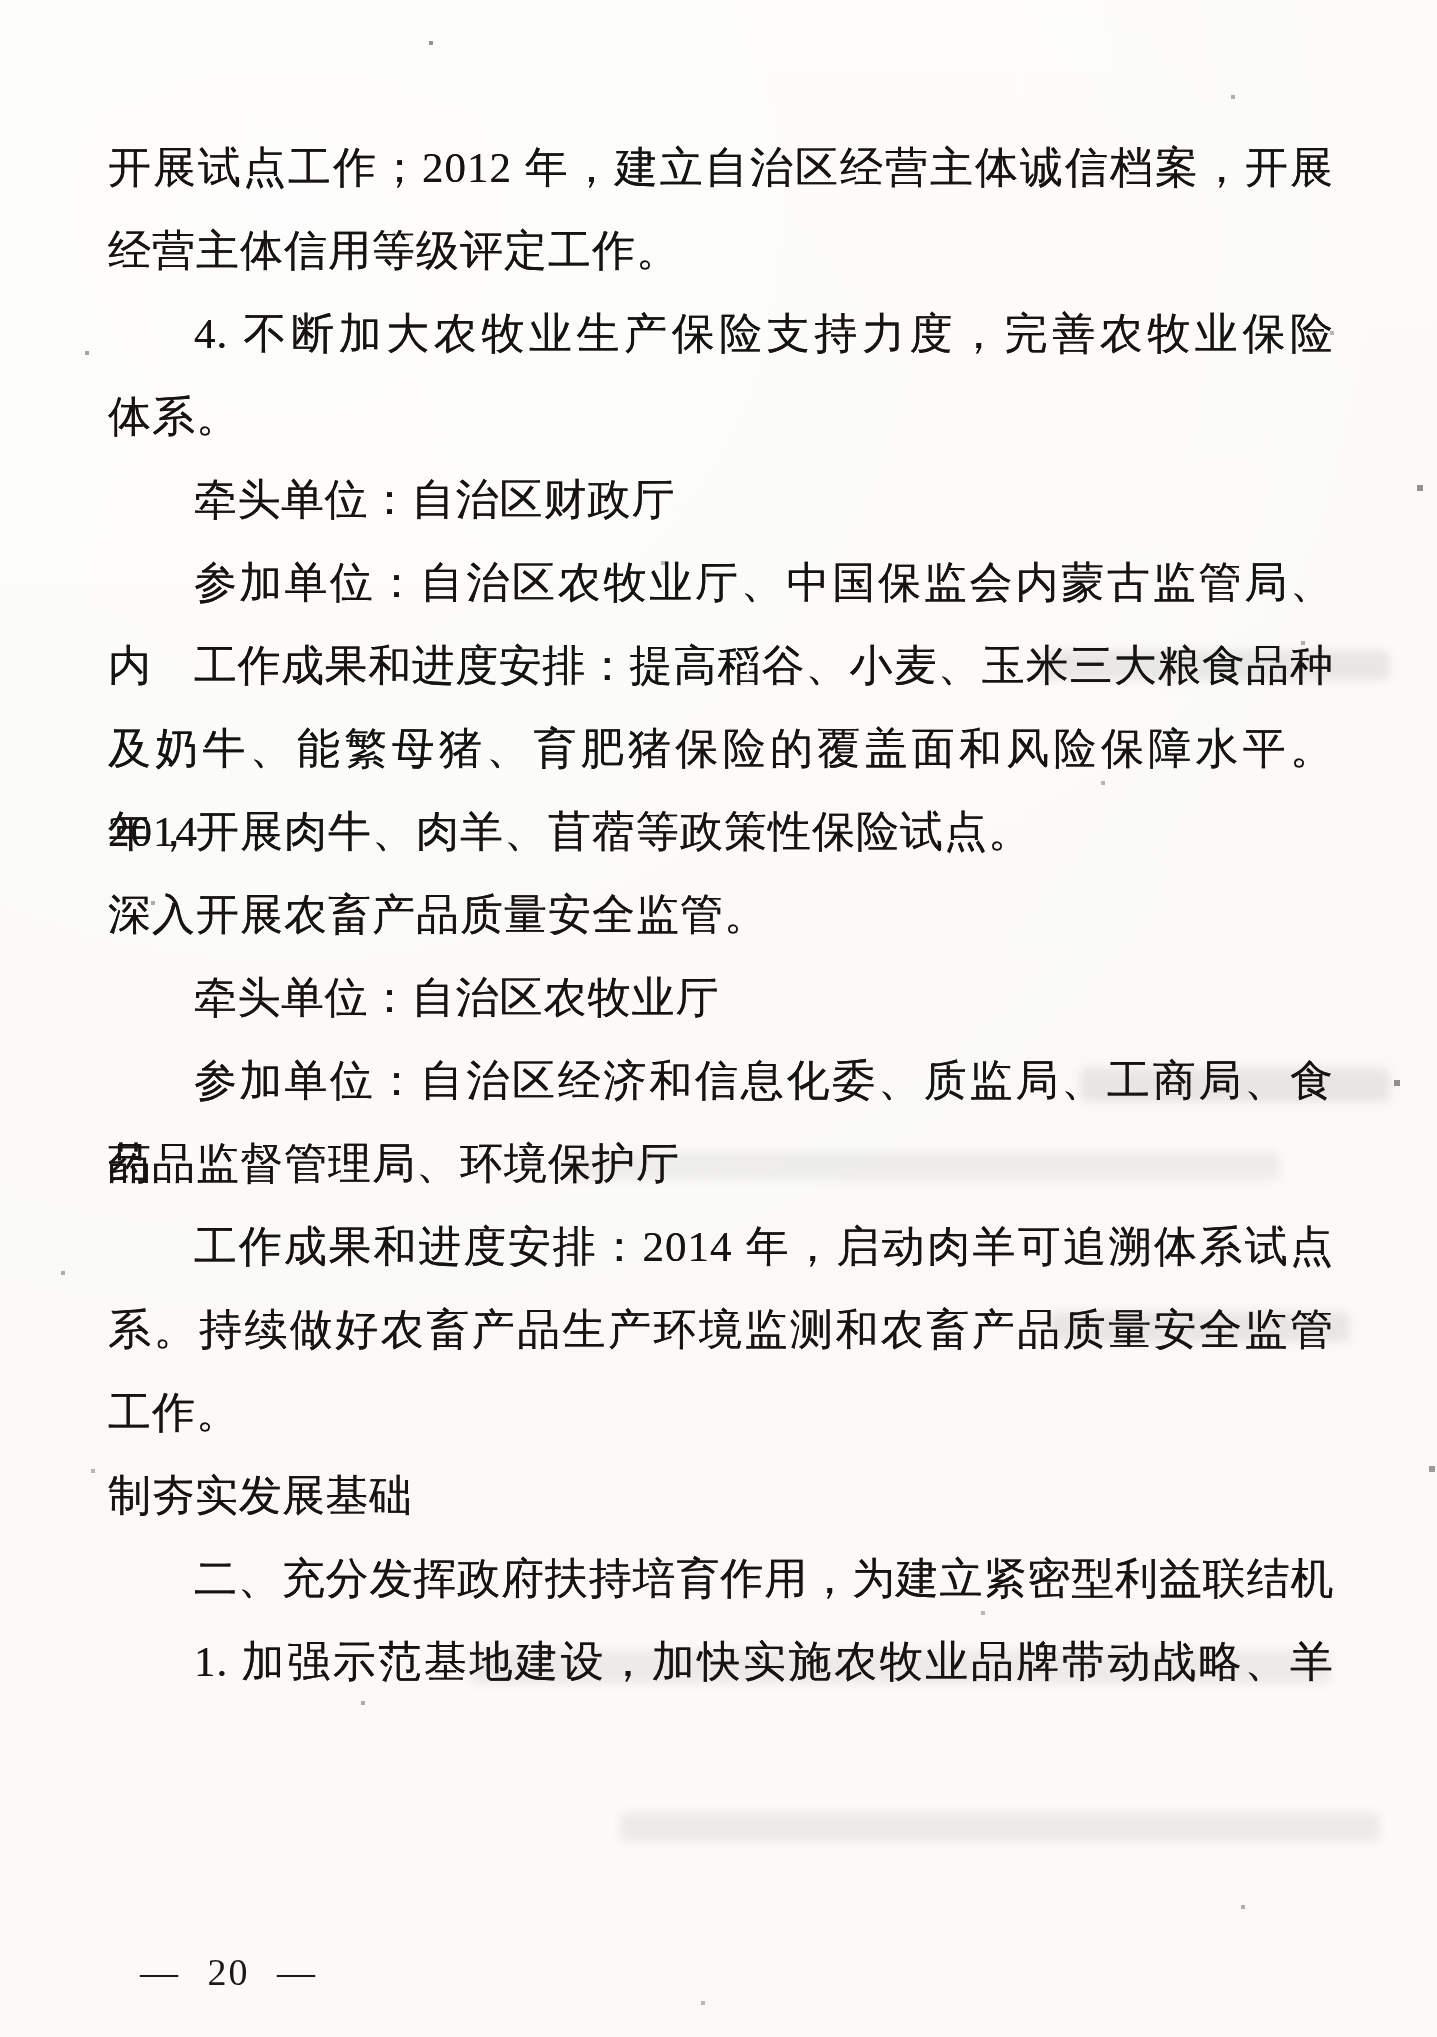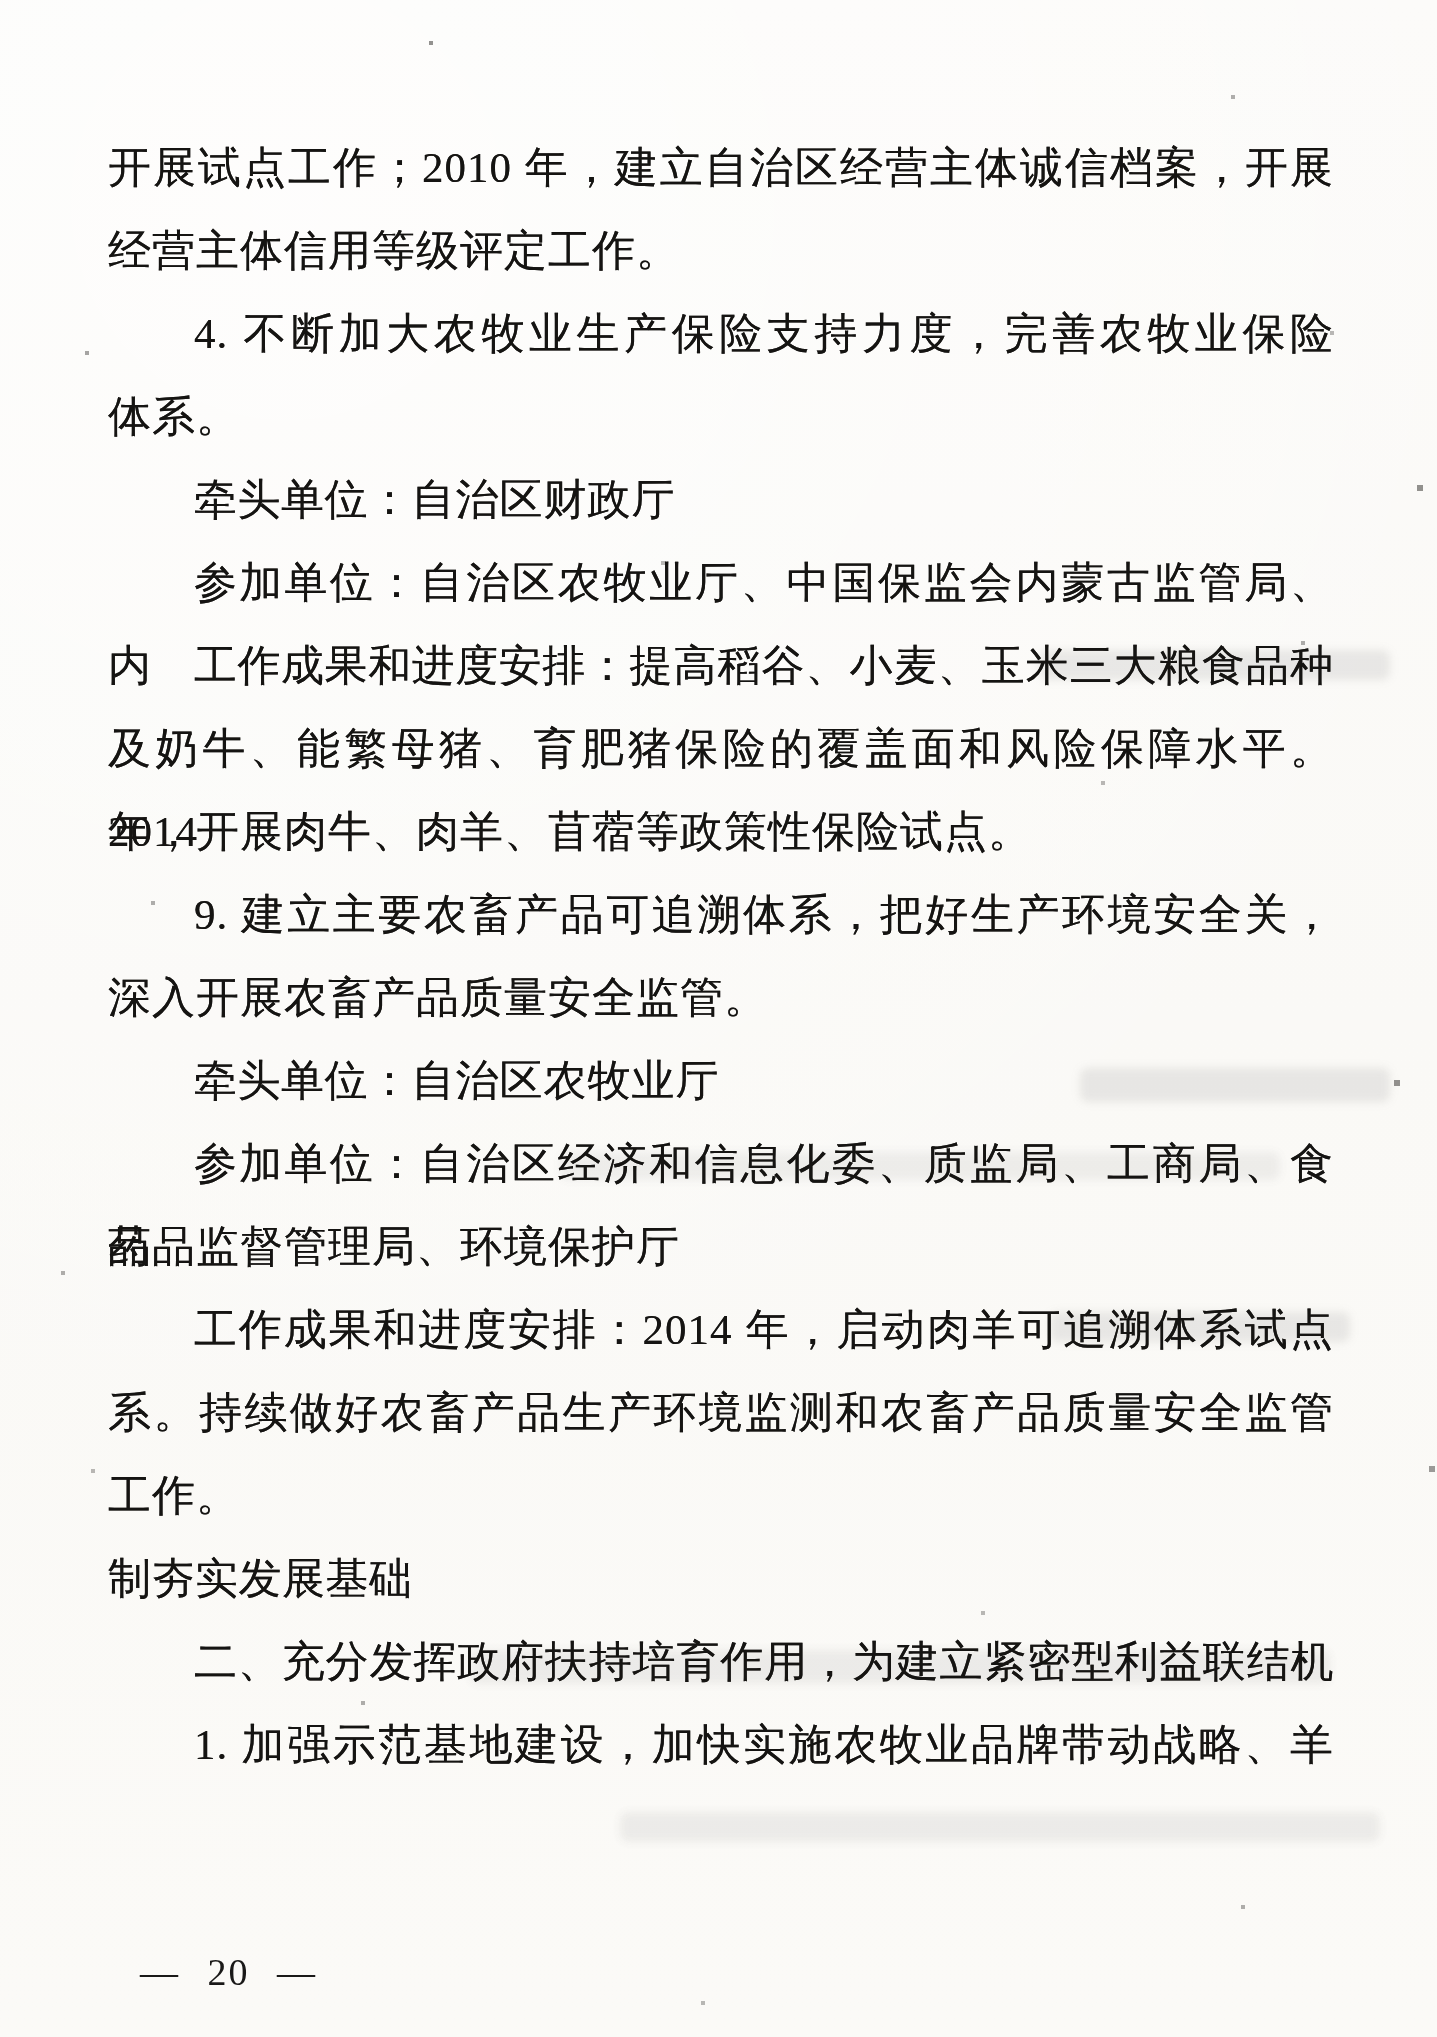--- a/index.html
+++ b/index.html
@@ -105,30 +105,29 @@
   <div class="specks"></div>
 
   <div class="ghost g1"></div>
   <div class="ghost g2"></div>
   <div class="ghost g3"></div>
   <div class="ghost g4"></div>
   <div class="ghost g5"></div>
   <div class="ghost g6"></div>
 
   <div class="content" id="content">
-      <div class="line justify"><span class="regular">开展试点工作；2010 年，建立自治区经营主体诚信档案，开展</span></div>
+      <div class="line justify"><span class="regular">开展试点工作；2012 年，建立自治区经营主体诚信档案，开展</span></div>
       <div class="line"><span class="regular">经营主体信用等级评定工作。</span></div>
       <div class="line indent justify"><span class="regular">4. 不断加大农牧业生产保险支持力度，完善农牧业保险</span></div>
       <div class="line"><span class="regular">体系。</span></div>
       <div class="line indent"><span class="bold">牵头单位：</span><span class="regular">自治区财政厅</span></div>
       <div class="line indent justify"><span class="bold">参加单位：</span><span class="regular">自治区农牧业厅、中国保监会内蒙古监管局、内</span></div>
       <div class="line indent justify"><span class="bold">工作成果和进度安排：</span><span class="regular">提高稻谷、小麦、玉米三大粮食品种</span></div>
       <div class="line justify"><span class="regular">及奶牛、能繁母猪、育肥猪保险的覆盖面和风险保障水平。2014</span></div>
       <div class="line"><span class="regular">年，开展肉牛、肉羊、苜蓿等政策性保险试点。</span></div>
-      <div class="line indent justify"><span class="regular">9. 建立主要农畜产品可追溯体系，把好生产环境安全关，</span></div>
       <div class="line"><span class="regular">深入开展农畜产品质量安全监管。</span></div>
       <div class="line indent"><span class="bold">牵头单位：</span><span class="regular">自治区农牧业厅</span></div>
       <div class="line indent justify"><span class="bold">参加单位：</span><span class="regular">自治区经济和信息化委、质监局、工商局、食品</span></div>
       <div class="line"><span class="regular">药品监督管理局、环境保护厅</span></div>
       <div class="line indent justify"><span class="bold">工作成果和进度安排：</span><span class="regular">2014 年，启动肉羊可追溯体系试点</span></div>
       <div class="line justify"><span class="regular">系。持续做好农畜产品生产环境监测和农畜产品质量安全监管</span></div>
       <div class="line"><span class="regular">工作。</span></div>
       <div class="line"><span class="bold">制夯实发展基础</span></div>
       <div class="line indent justify"><span class="bold">二、充分发挥政府扶持培育作用，为建立紧密型利益联结机</span></div>
       <div class="line indent justify"><span class="regular">1. 加强示范基地建设，加快实施农牧业品牌带动战略、羊</span></div>

